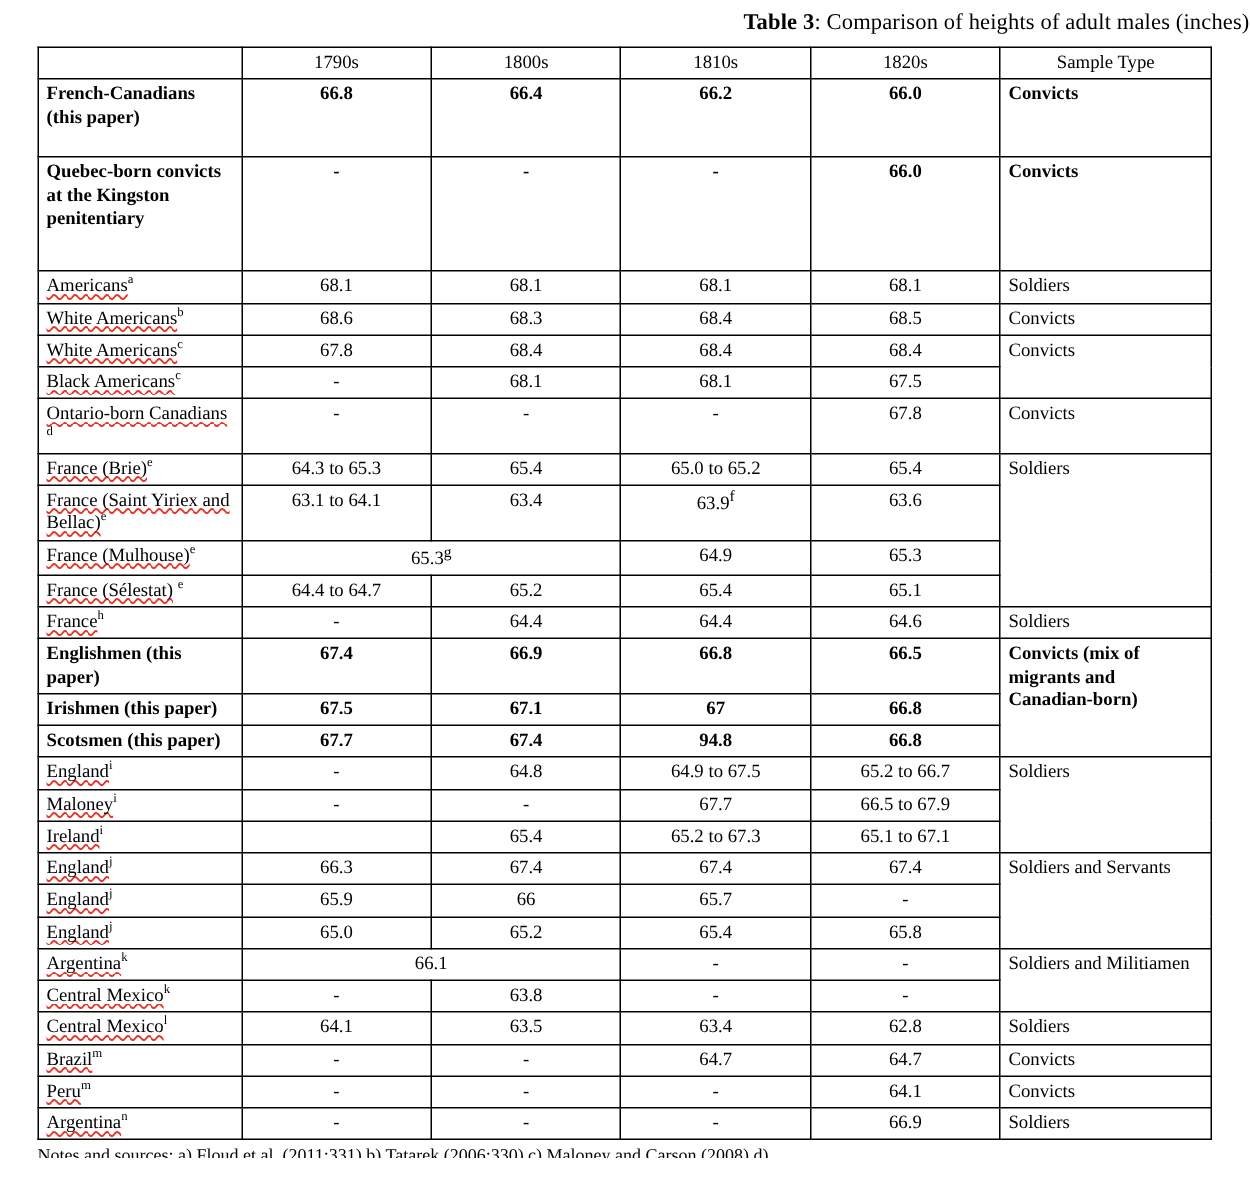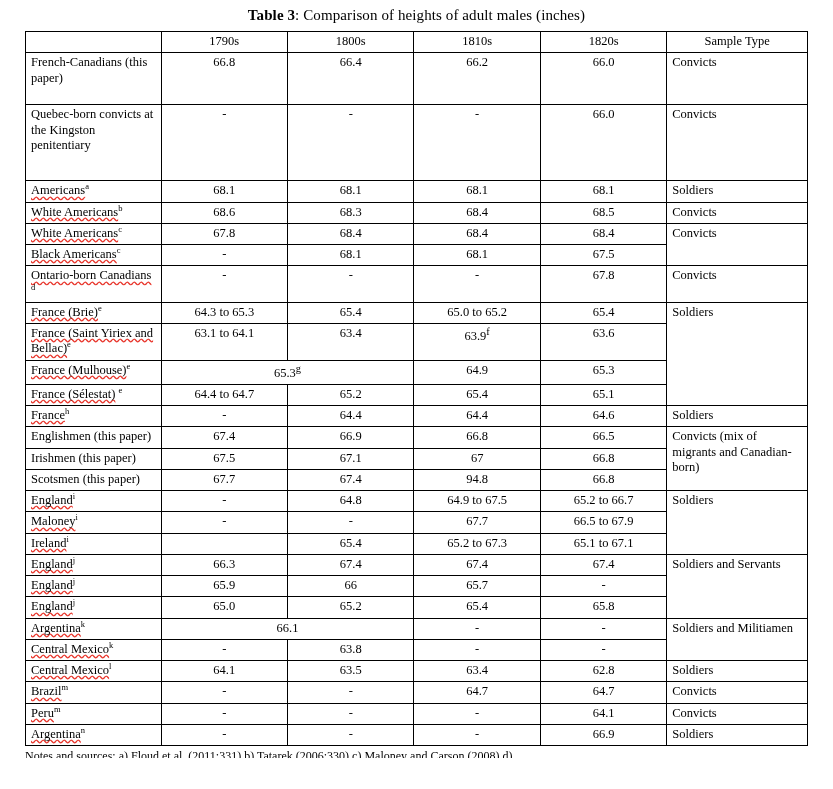--- a/index.html
+++ b/index.html
@@ -14,21 +14,21 @@
     font-family: "Liberation Serif", "DejaVu Serif", serif;
     color: #000000;
   }
   .page {
     position: relative;
     width: 833px;
     height: 789px;
     box-sizing: border-box;
   }
   .table-title {
-    text-align: center;
+    text-align: right;
     font-size: 15px;
     padding-top: 7px;
     padding-bottom: 7px;
     letter-spacing: 0.1px;
   }
   .table-title .tnum {
     font-weight: bold;
   }
   table.heights {
     border-collapse: collapse;
@@ -56,21 +56,21 @@
   }
   td.type {
   }
   th.hdr {
     text-align: center;
     font-weight: normal;
     padding-top: 3px;
     padding-bottom: 4px;
   }
   tr.bold td {
-    font-weight: normal;
+    font-weight: bold;
   }
   .sup {
     font-size: 8.5px;
     vertical-align: super;
     line-height: 0;
   }
   .squiggle {
     text-decoration: underline;
     text-decoration-color: #e8342a;
     text-decoration-style: wavy;

